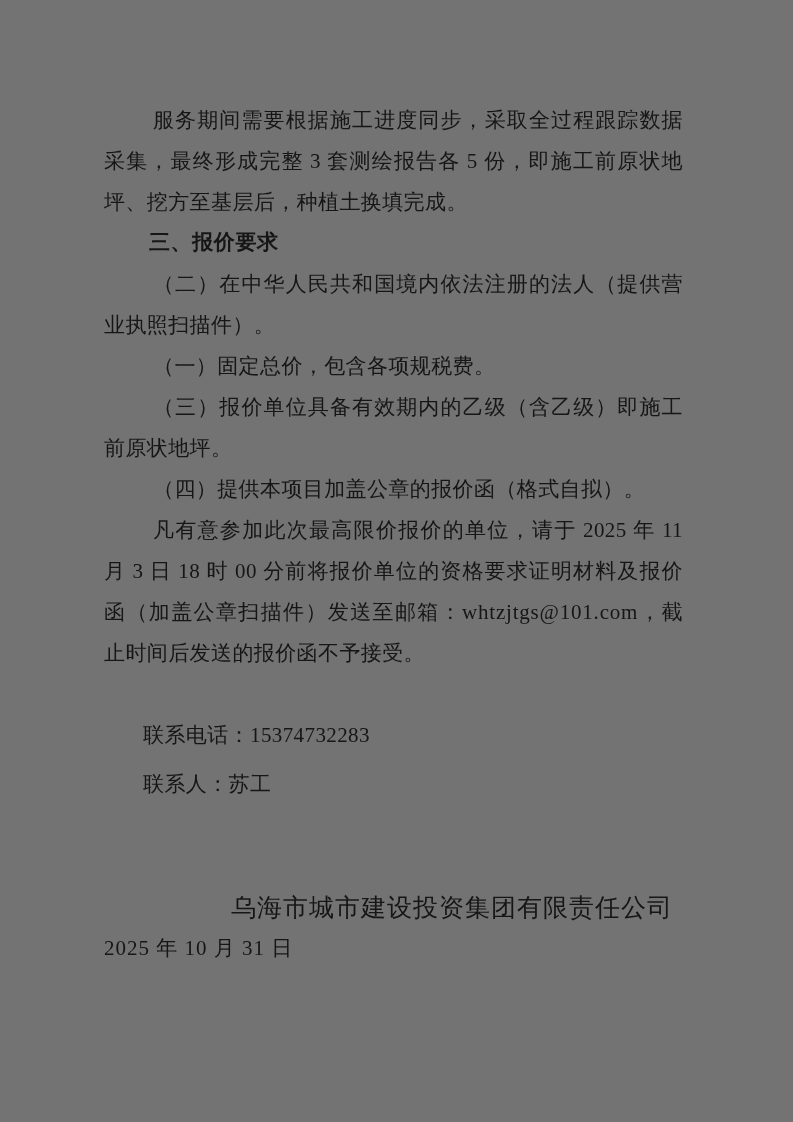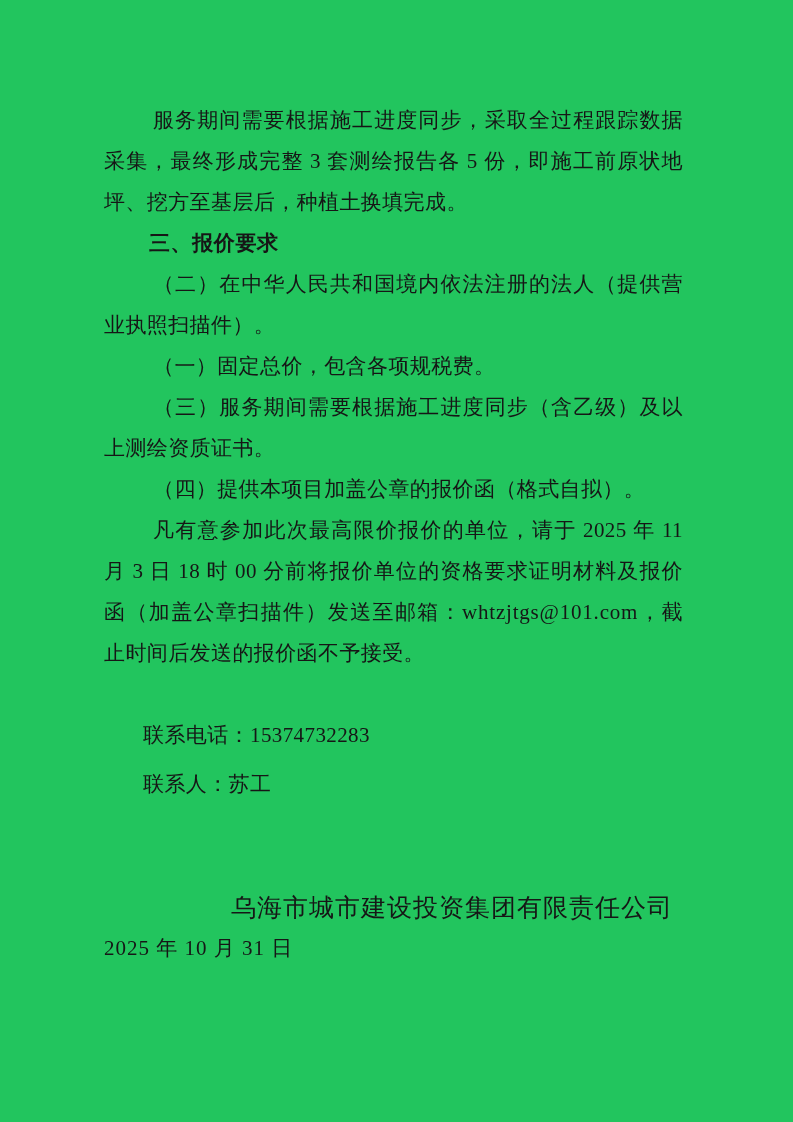--- a/index.html
+++ b/index.html
@@ -4,21 +4,21 @@
 <style>
   html, body {
     margin: 0;
     padding: 0;
     background: #ffffff;
   }
   .page {
     position: relative;
     width: 793px;
     height: 1122px;
-    background: #22c55e;
+    background: #737373;
     box-sizing: border-box;
     padding: 100px 110px 0 104px;
     font-family: "Liberation Serif", "DejaVu Serif", serif;
     color: #161616;
     overflow: hidden;
   }
   .bodytext {
     margin: 0;
     font-size: 21px;
     line-height: 41px;
@@ -27,21 +27,21 @@
   }
   .indent {
     text-indent: 49px;
   }
   .heading {
     margin: 0;
     font-size: 21px;
     line-height: 41px;
     font-weight: 700;
     text-indent: 45px;
-    font-family: Liberation Serif, serif;
+    font-family: Liberation Mono, monospace;
     letter-spacing: 0.6px;
   }
   .contact-block {
     margin-top: 41px;
   }
   .contact-line {
     margin: 8px;
     font-size: 21px;
     line-height: 41px;
     text-align: left;
@@ -77,21 +77,21 @@
 <div class="page">
 
   <p class="bodytext indent">服务期间需要根据施工进度同步，采取全过程跟踪数据采集，最终形成完整 3 套测绘报告各 5 份，即施工前原状地坪、挖方至基层后，种植土换填完成。</p>
 
   <h2 class="heading">三、报价要求</h2>
 
   <p class="bodytext indent">（二）在中华人民共和国境内依法注册的法人（提供营业执照扫描件）。</p>
 
   <p class="bodytext indent">（一）固定总价，包含各项规税费。</p>
 
-  <p class="bodytext indent">（三）服务期间需要根据施工进度同步（含乙级）及以上测绘资质证书。</p>
+  <p class="bodytext indent">（三）报价单位具备有效期内的乙级（含乙级）即施工前原状地坪。</p>
 
   <p class="bodytext indent">（四）提供本项目加盖公章的报价函（格式自拟）。</p>
 
 
   <p class="bodytext indent"><span>凡有意参加此次最高限价报价的单位，请于 2025 年 11 月 3 日 18 时 00 分前将报价单位的资格要求证明材料及报价函（加盖公章扫描件）发送至邮箱：</span><span class="email">whtzjtgs@101.com</span><span>，截止时间后发送的报价函不予接受。</span></p>
 
   <div class="contact-block">
     <p class="contact-line"><span>联系电话：</span><span>15374732283</span></p>
     <p class="contact-line"><span>联系人：</span><span>苏工</span></p>
   </div>

